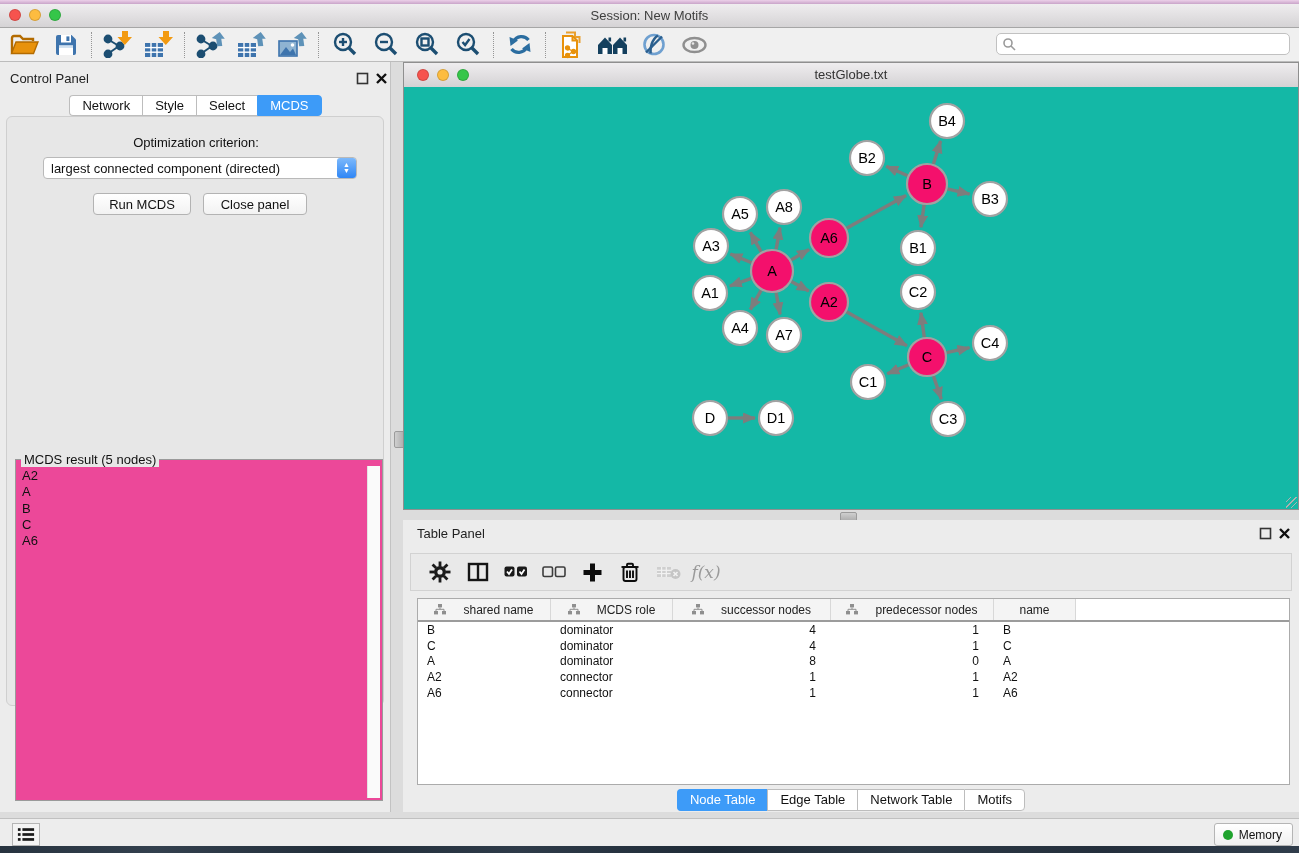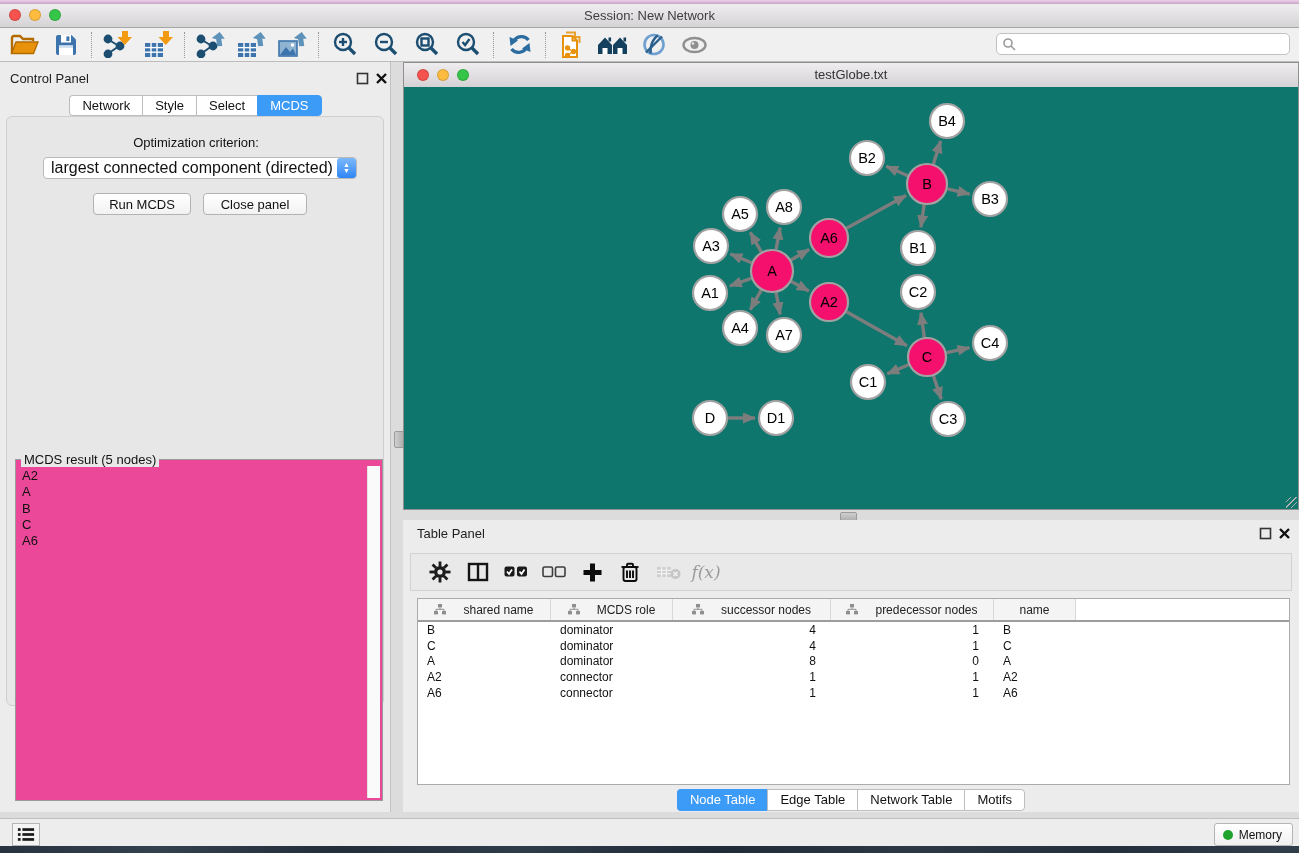--- a/index.html
+++ b/index.html
@@ -34,37 +34,37 @@
   .tabbtn{height:19px;line-height:19px;padding:0 12px;font-size:13px;color:#111;background:#fff;
           border:1px solid #bdbdbd;border-right:none;}
   .tabbtn:first-child{border-radius:4px 0 0 4px;}
   .tabbtn:last-child{border-radius:0 4px 4px 0;border-right:1px solid #bdbdbd;}
   .tabbtn.active{background:#3D9BF8;color:#fff;border-color:#3D9BF8;}
   .cp-content{left:6px;top:54px;width:378px;height:590px;background:#E7E7E7;border:1px solid #cfcfcf;
               border-radius:6px;box-sizing:border-box;}
   .opt-label{left:0;top:18px;width:378px;text-align:center;font-size:13px;color:#111;}
   .selectbox{left:36px;top:40px;width:314px;height:22px;background:#fff;border:1px solid #b9b9b9;
              border-radius:4px;display:flex;align-items:center;box-sizing:border-box;}
-  .selectbox .val{flex:1;font-size:16px;color:#111;padding-left:7px;white-space:nowrap;overflow:hidden;}
+  .selectbox .val{flex:1;font-size:13px;color:#111;padding-left:7px;white-space:nowrap;overflow:hidden;}
   .spinner{width:19px;height:20px;border-radius:3px;background:linear-gradient(#7db9fb,#2f86f5);
            display:flex;flex-direction:column;align-items:center;justify-content:center;color:#fff;font-size:7px;line-height:6px;}
   .btn{height:22px;background:linear-gradient(#ffffff,#f2f2f2);border:1px solid #b3b3b3;border-radius:4px;
        font-size:13px;color:#111;display:flex;align-items:center;justify-content:center;box-sizing:border-box;}
   .resultbox{left:8px;top:342px;width:368px;height:342px;background:#ec4899;border:1px solid #9a9a9a;box-sizing:border-box;}
   .resultbox .legend{position:absolute;top:-8px;left:5px;background:#E7E7E7;padding:0 3px;font-size:13px;color:#111;}
   .resultlist{position:absolute;left:2px;top:8px;right:16px;bottom:2px;overflow:hidden;}
   .resultlist div{font-size:13px;color:#111;line-height:16.3px;padding-left:4px;}
   .resultscroll{position:absolute;top:6px;right:2px;bottom:2px;width:12px;background:#fafafa;border-left:1px solid #e4e4e4;}
 
   
   .netwin{left:403px;top:62px;width:896px;height:448px;background:#fff;border:1px solid #8f8f8f;box-sizing:border-box;}
   .net-titlebar{position:absolute;left:0;top:0;right:0;height:24px;background:linear-gradient(#efedef,#d4d2d4);
                 border-bottom:1px solid #a8a8a8;}
   .net-title{position:absolute;left:0;top:0;right:0;height:24px;line-height:24px;text-align:center;font-size:13px;color:#333;}
-  .canvas{position:absolute;left:0;top:24px;right:0;bottom:0;background:#0f766e;}
+  .canvas{position:absolute;left:0;top:24px;right:0;bottom:0;background:#14b8a6;}
   .grip{position:absolute;right:1px;bottom:1px;width:11px;height:11px;
         background:repeating-linear-gradient(135deg,transparent 0 3px,#b0b0b0 3px 4px);}
   .handle-v{left:394px;top:431px;width:9px;height:15px;background:linear-gradient(90deg,#cfcfcf,#ababab);border:1px solid #9b9b9b;border-radius:2px;}
   .handle-h{left:840px;top:512px;width:15px;height:8px;background:linear-gradient(#cfcfcf,#ababab);border:1px solid #9b9b9b;border-radius:2px;}
 
   
   .tpanel{left:403px;top:520px;width:896px;height:292px;background:#ECECEC;}
   .tp-toolbar{position:absolute;left:7px;top:33px;width:882px;height:38px;background:#E9E9E9;
               border:1px solid #d2d2d2;display:flex;align-items:center;padding-left:10px;box-sizing:border-box;}
   .tpbtn{width:38px;height:30px;display:flex;align-items:center;justify-content:center;flex:0 0 auto;}
@@ -97,21 +97,21 @@
 <div class="win">
 
   <div class="abs menustrip"></div>
 
   <div class="abs titlebar"></div>
   <div class="abs lights">
     <span class="light l-red"></span>
     <span class="light l-yel"></span>
     <span class="light l-grn"></span>
   </div>
-  <div class="abs title-text">Session: New Network</div>
+  <div class="abs title-text">Session: New Motifs</div>
 
   <div class="abs toolbar" id="main-toolbar">
       <div class="tbtn">
         <svg width="29" height="25" viewBox="0 0 29 25">
           <path d="M2 21 V6 Q2 4 4 4 H10 L13 7 H23 V9" fill="none" stroke="#B36B00" stroke-width="2.4"></path>
           <path d="M1.5 21.5 L6 10 H28 L23.5 21.5 Z" fill="#E8920C" stroke="#B36B00" stroke-width="1.4"></path>
         </svg>
       </div>
       <div class="tbtn">
         <svg width="24" height="24" viewBox="0 0 24 24">

